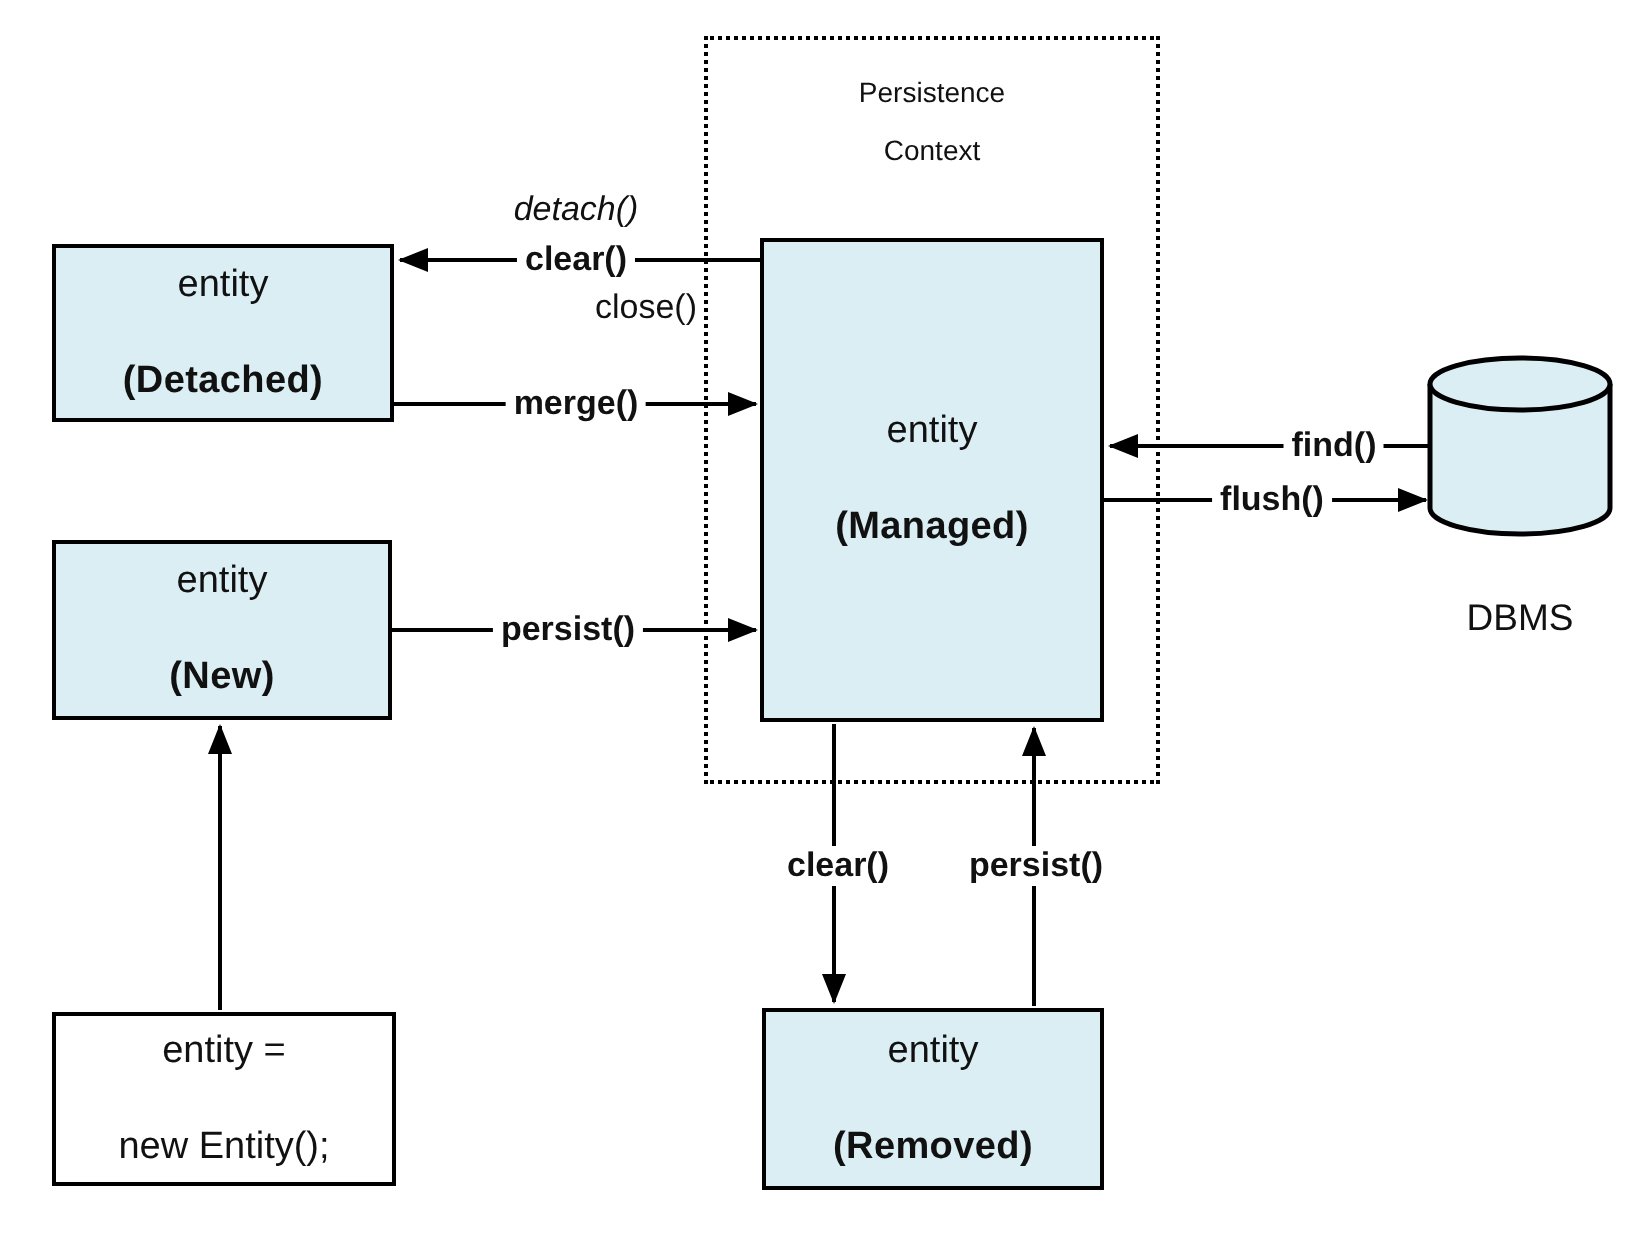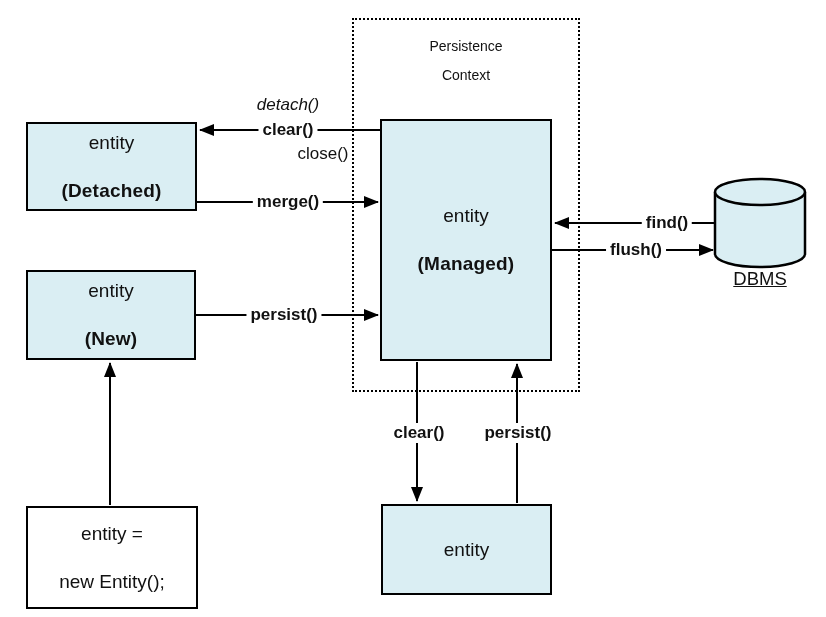--- a/index.html
+++ b/index.html
@@ -61,21 +61,21 @@
     text-align: center;
     gap: 20px;
   }
   .node .state { font-weight: bold; letter-spacing: 0.2px; }
   .node.plain { background: var(--bg-color); }
 
   .n-detached { left: 26px;  top: 122px; width: 171px; height: 89px;  }
   .n-new      { left: 26px;  top: 270px; width: 170px; height: 90px;  }
   .n-managed  { left: 380px; top: 119px; width: 172px; height: 242px; }
   .n-removed  { left: 381px; top: 504px; width: 171px; height: 91px;  }
-  .n-code     { left: 26px;  top: 506px; width: 172px; height: 103px;  }
+  .n-code     { left: 26px;  top: 506px; width: 172px; height: 87px;  }
 
   
   .edge-label {
     position: absolute;
     transform: translate(-50%, -50%);
     font-size: 17px;
     white-space: nowrap;
     color: var(--text-color);
   }
   .on-line { background: var(--bg-color); padding: 0 4px; font-weight: bold; }
@@ -91,25 +91,24 @@
   .l-persist-removed { left: 518px; top: 433px; }
 
   
   .dbms-cyl {
     position: absolute;
     left: 712px; top: 177px;
   }
   .dbms-cyl .cyl-shape { fill: var(--node-fill); stroke: var(--line-color); stroke-width: 2.5; }
   .dbms-label {
     position: absolute;
-    left: 760px; top: 279px;
+    left: 760px; top: 309px;
     transform: translate(-50%, -50%);
     font-size: 18.5px;
     color: var(--text-color);
-    text-decoration: underline;
   }
 </style>
 </head>
 <body>
 
 <div class="canvas">
 
   <div class="pc-boundary"></div>
   <div class="pc-title">
     <span>Persistence</span>
@@ -142,20 +141,21 @@
     <span class="state">(New)</span>
   </div>
 
   <div class="node n-managed">
     <span class="name">entity</span>
     <span class="state">(Managed)</span>
   </div>
 
   <div class="node n-removed">
     <span class="name">entity</span>
+    <span class="state">(Removed)</span>
   </div>
 
   <div class="node n-code plain">
     <span>entity =</span>
     <span>new Entity();</span>
   </div>
 
   <svg class="dbms-cyl" width="96" height="98" viewBox="0 0 96 98">
     <path class="cyl-shape" d="M3,15 L3,77 A45,13 0 0 0 93,77 L93,15"></path>
     <ellipse class="cyl-shape" cx="48" cy="15" rx="45" ry="13"></ellipse>

